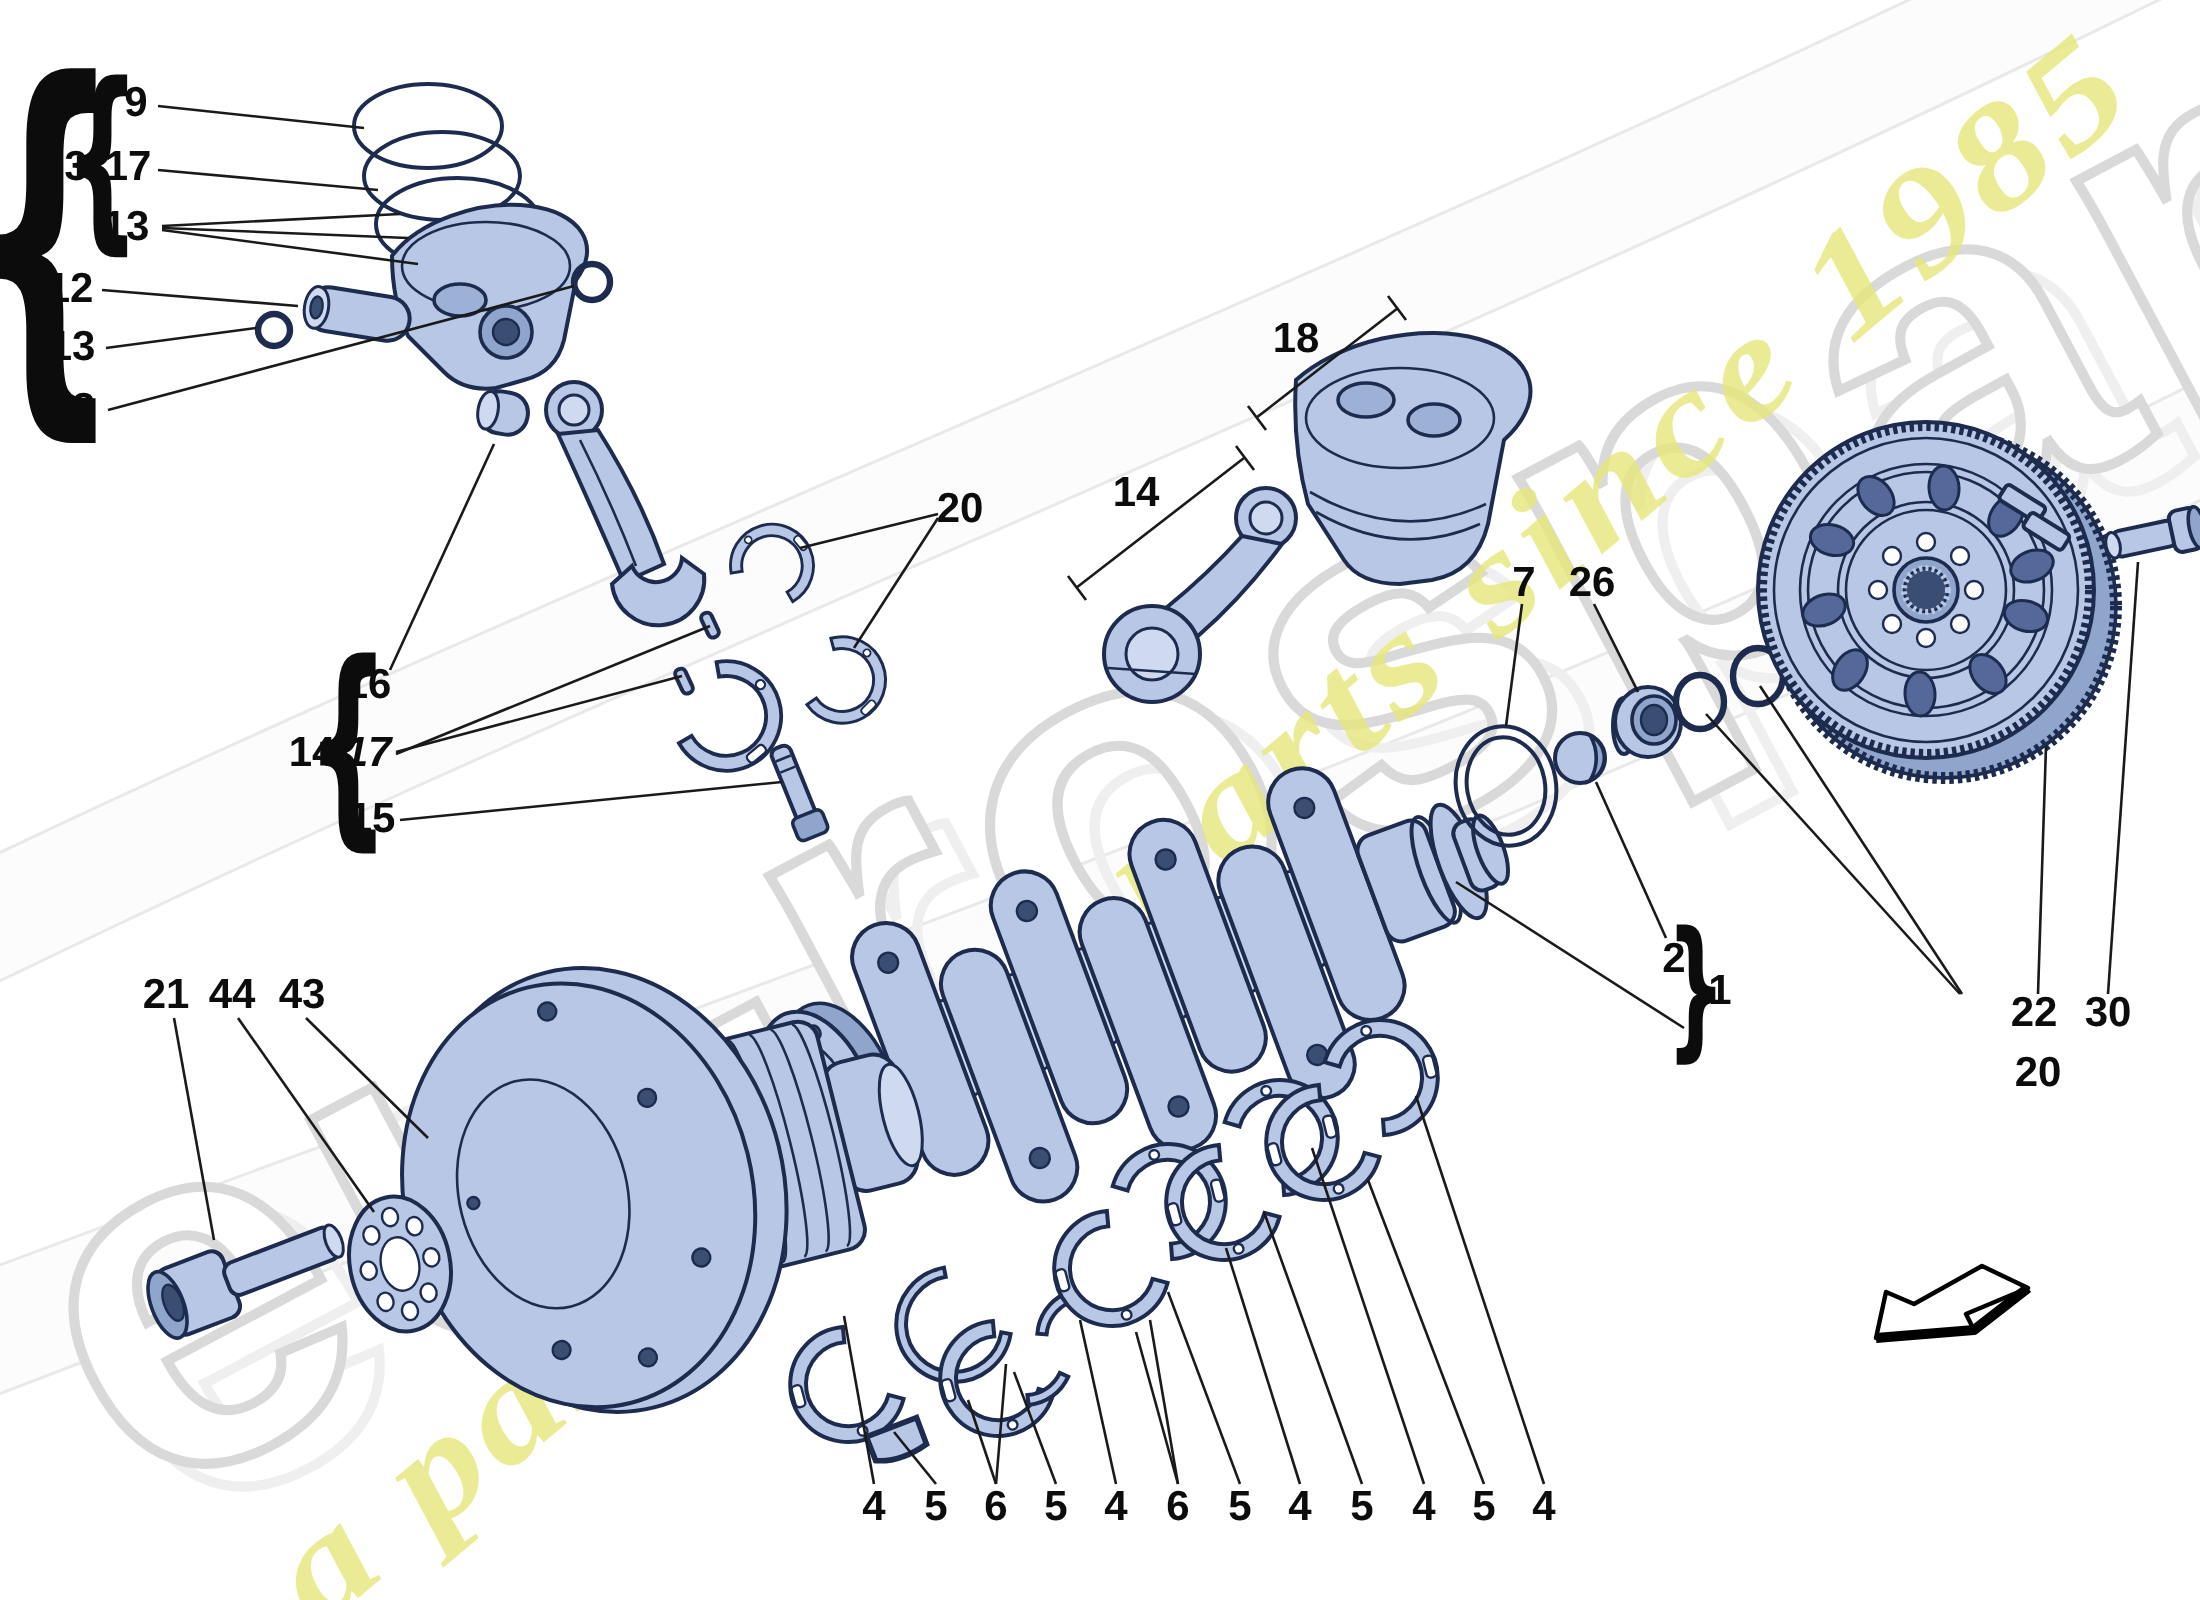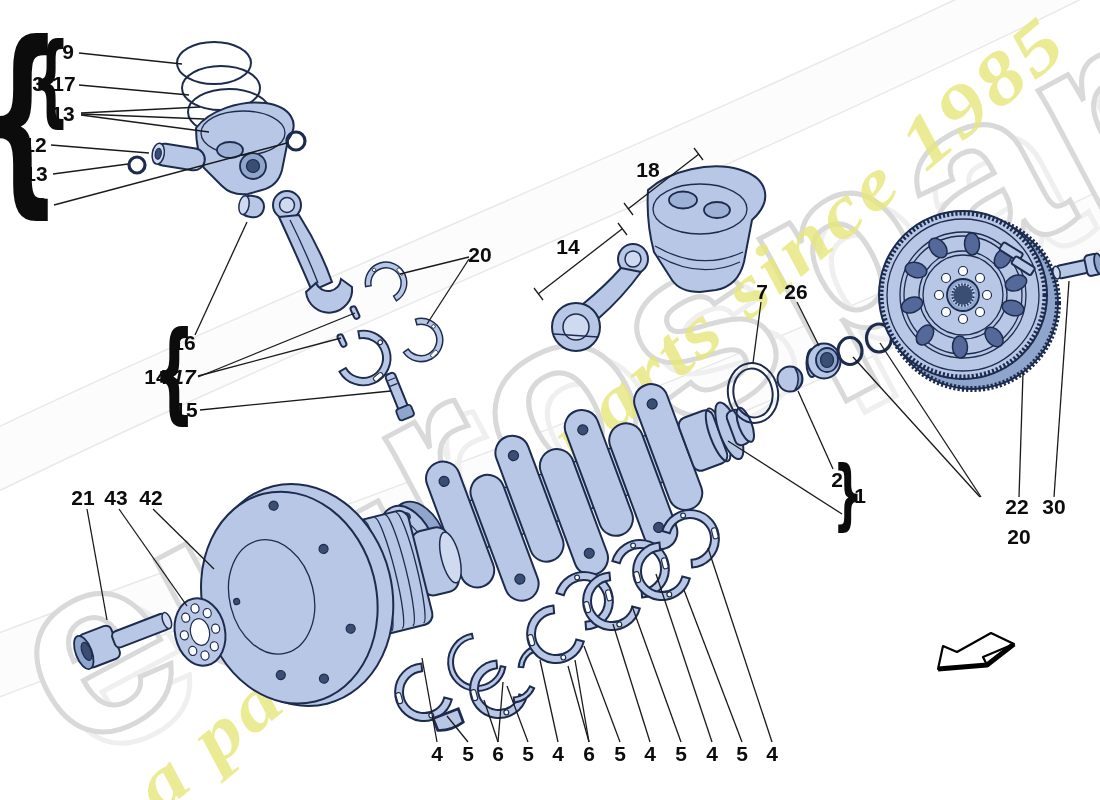--- a/index.html
+++ b/index.html
@@ -361,22 +361,22 @@
       <div class="callout" style="left: 648px; top: 170px;">18</div>
       <div class="callout" style="left: 568px; top: 247px;">14</div>
       <div class="callout" style="left: 762px; top: 292px;">7</div>
       <div class="callout" style="left: 796px; top: 292px;">26</div>
       <div class="callout" style="left: 837px; top: 480px;">2</div>
       <div class="callout" style="left: 860px; top: 496px;">1</div>
       <div class="callout" style="left: 984px; top: 507px; margin-left: 33px;">22</div>
       <div class="callout" style="left: 1019px; top: 537px; text-align: right;">20</div>
       <div class="callout" style="left: 1054px; top: 507px;">30</div>
       <div class="callout" style="left: 83px; top: 498px;">21</div>
-      <div class="callout" style="left: 116px; top: 498px;">43</div>
-      <div class="callout" style="left: 151px; top: 498px;">42</div>
+      <div class="callout" style="left: 116px; top: 498px;">44</div>
+      <div class="callout" style="left: 151px; top: 498px;">43</div>
       <div class="callout" style="left: 437px; top: 754px;">4</div>
       <div class="callout" style="left: 468px; top: 754px;">5</div>
       <div class="callout" style="left: 498px; top: 754px;">6</div>
       <div class="callout" style="left: 528px; top: 754px;">5</div>
       <div class="callout" style="left: 558px; top: 754px;">4</div>
       <div class="callout" style="left: 589px; top: 754px;">6</div>
       <div class="callout" style="left: 620px; top: 754px;">5</div>
       <div class="callout" style="left: 650px; top: 754px;">4</div>
       <div class="callout" style="left: 681px; top: 754px;">5</div>
       <div class="callout" style="left: 712px; top: 754px;">4</div>

